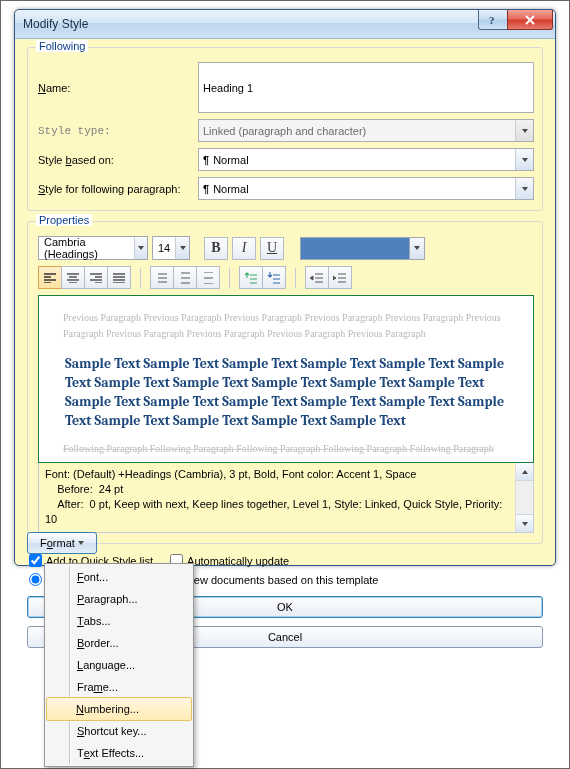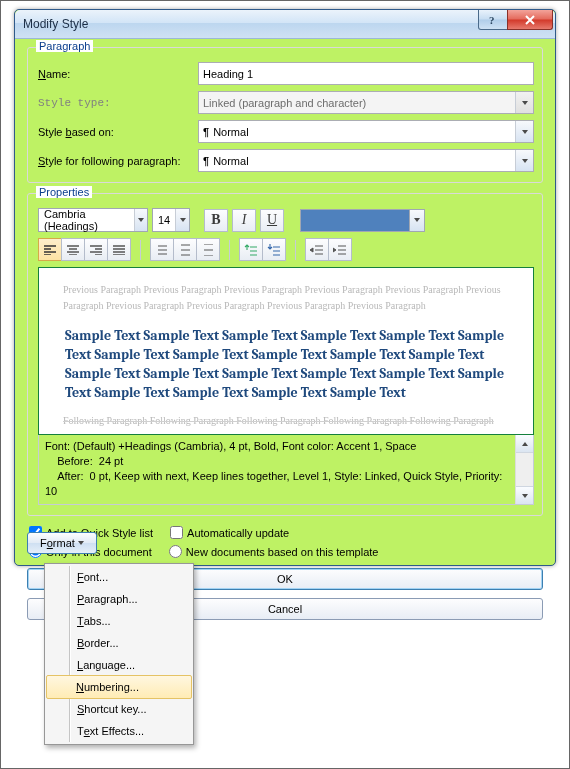--- a/index.html
+++ b/index.html
@@ -17,21 +17,21 @@
     border:1px solid #666;
     position:absolute;left:0;top:0;
   }
   
   .window{
     position:absolute;
     left:14px;top:9px;
     width:540px;height:555px;
     border:1px solid #2f5a8a;
     border-radius:5px;
-    background:#bef264;
+    background:#fef9c3;
     box-shadow:0 0 4px rgba(0,0,0,0.35);
   }
   .titlebar{
     height:28px;
     background:linear-gradient(#ebf3fb,#d3e5f7 45%,#bcd6ef 46%,#cfe1f4);
     border-bottom:1px solid #9bb9d6;
     border-radius:5px 5px 0 0;
     display:flex;align-items:center;
     padding:0 0 0 8px;
     position:relative;
@@ -70,21 +70,21 @@
     background:#fff;padding:0 3px;
     color:#0b3e8d;
   }
   .formrow{display:flex;align-items:center;margin-bottom:6px;}
   .formrow .lbl{width:160px;color:#000;}
   .formrow .lbl.disabled{color:#808080;font-family:Liberation Mono, monospace;}
   .txt{
     flex:1;height:19px;
     border:1px solid #abadb3;
     background:#fff;
-    padding:1px 4px;
+    padding:15px 4px;
     font:inherit;
   }
   .combo{
     flex:1;height:21px;
     display:flex;align-items:center;
     border:1px solid #abadb3;
     background:#fff;
   }
   .combo.disabled{background:#f4f4f4;color:#6d6d6d;}
   .combo .cval{flex:1;padding:0 4px;display:flex;align-items:center;gap:4px;}
@@ -211,21 +211,21 @@
         <svg width="12" height="10">
           <path d="M2 1 L10 9 M10 1 L2 9" stroke="#fff" stroke-width="2"></path>
         </svg>
       </div>
     </div>
   </div>
 
   <div class="client">
 
     <div class="groupbox">
-      <span class="legend">Paragraph</span>
+      <span class="legend">Following</span>
 
       <div class="formrow">
         <span class="lbl"><u class="ak">N</u>ame:</span>
         <input class="txt" value="Heading 1" style="">
       </div>
       <div class="formrow">
         <span class="lbl disabled">Style type:</span>
         <div class="combo disabled">
           <span class="cval">Linked (paragraph and character)</span>
           <span class="dd">
@@ -363,21 +363,21 @@
         </div>
       </div>
 
       <div class="preview">
         <div class="prev-grey">Previous Paragraph Previous Paragraph Previous Paragraph Previous Paragraph Previous Paragraph Previous Paragraph Previous Paragraph Previous Paragraph Previous Paragraph Previous Paragraph</div>
         <div class="prev-sample">Sample Text Sample Text Sample Text Sample Text Sample Text Sample Text Sample Text Sample Text Sample Text Sample Text Sample Text Sample Text Sample Text Sample Text Sample Text Sample Text Sample Text Sample Text Sample Text Sample Text Sample Text</div>
         <div class="prev-grey" style="text-decoration:line-through;text-decoration-color:#d0d0d0">Following Paragraph Following Paragraph Following Paragraph Following Paragraph Following Paragraph</div>
       </div>
       <div class="summary">
         <div class="txtblock">
-          <div>Font: (Default) +Headings (Cambria), 4 pt, Bold, Font color: Accent 1, Space</div>
+          <div>Font: (Default) +Headings (Cambria), 3 pt, Bold, Font color: Accent 1, Space</div>
           <div>&nbsp;&nbsp;&nbsp;&nbsp;Before:&nbsp; 24 pt</div>
           <div>&nbsp;&nbsp;&nbsp;&nbsp;After:&nbsp; 0 pt, Keep with next, Keep lines together, Level 1, Style: Linked, Quick Style, Priority: 10</div>
         </div>
         <div class="scroll">
           <div class="arr">
               <span class="tri-up"></span>
             </div>
           <div class="arr bot">
               <span class="tri-down"></span>
             </div>
@@ -418,16 +418,17 @@
     </button>
   </div>
 </div>
 
 <div class="menu">
   <div class="mi"><u class="ak">F</u>ont...</div>
   <div class="mi"><u class="ak">P</u>aragraph...</div>
   <div class="mi"><u class="ak">T</u>abs...</div>
   <div class="mi"><u class="ak">B</u>order...</div>
   <div class="mi"><u class="ak">L</u>anguage...</div>
+  <div class="mi">Fra<u class="ak">m</u>e...</div>
   <div class="mi hover"><u class="ak">N</u>umbering...</div>
   <div class="mi"><u class="ak">S</u>hortcut key...</div>
   <div class="mi">T<u class="ak">e</u>xt Effects...</div>
 </div>
 
 </body></html>

